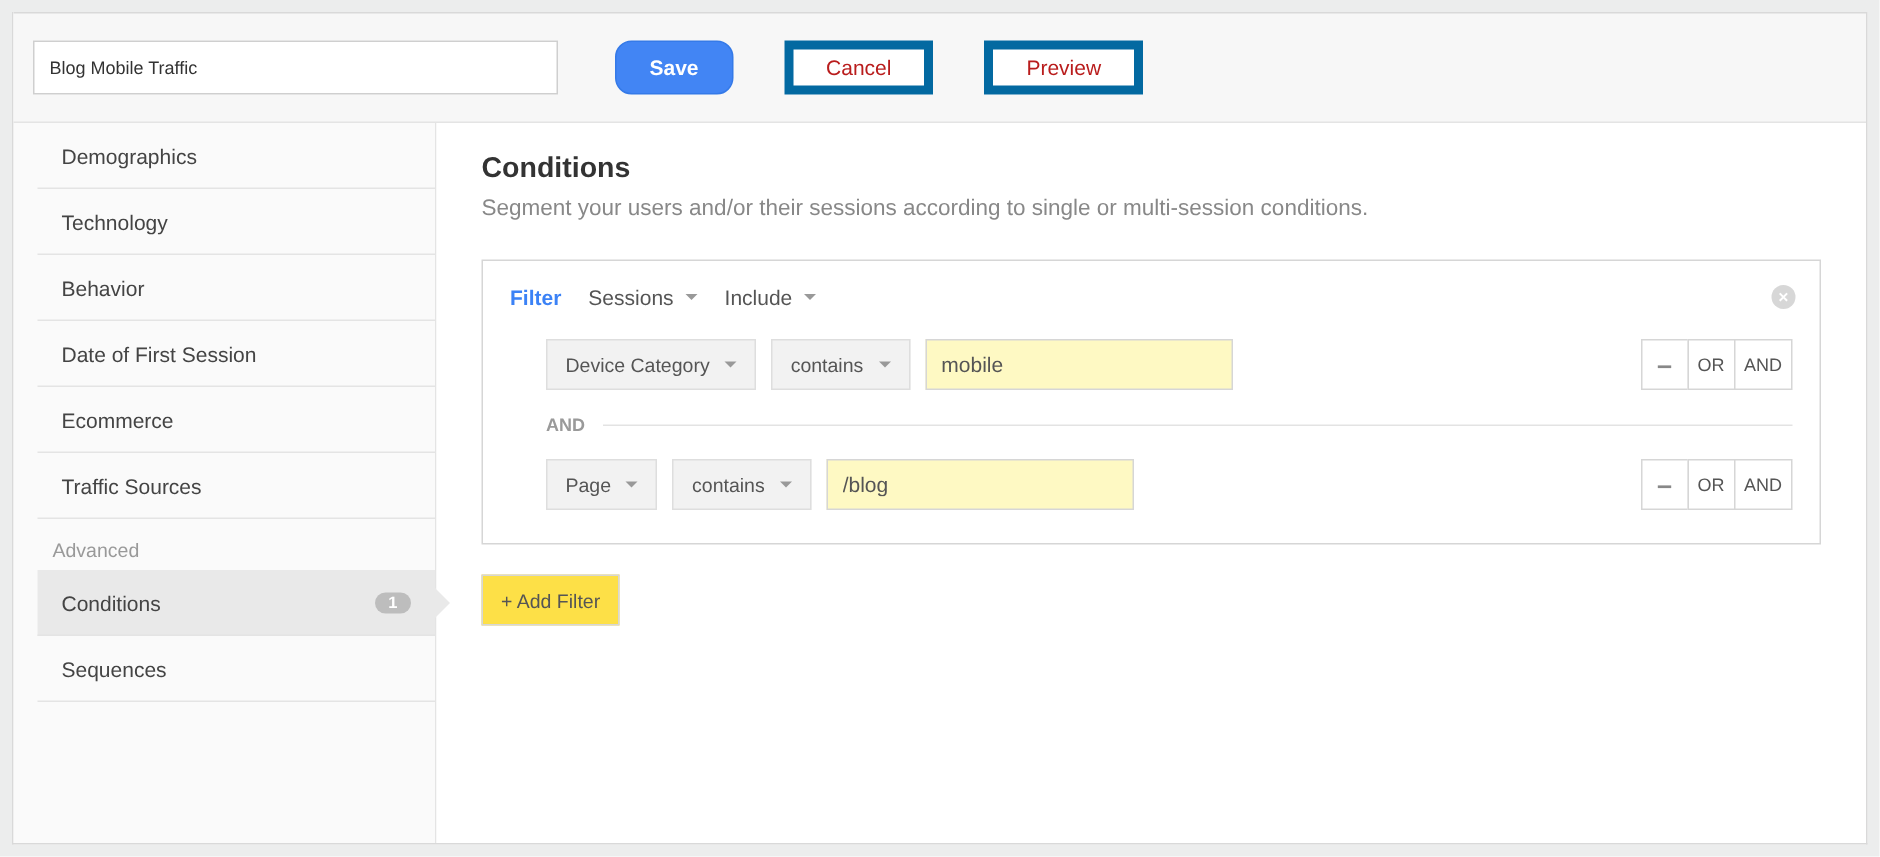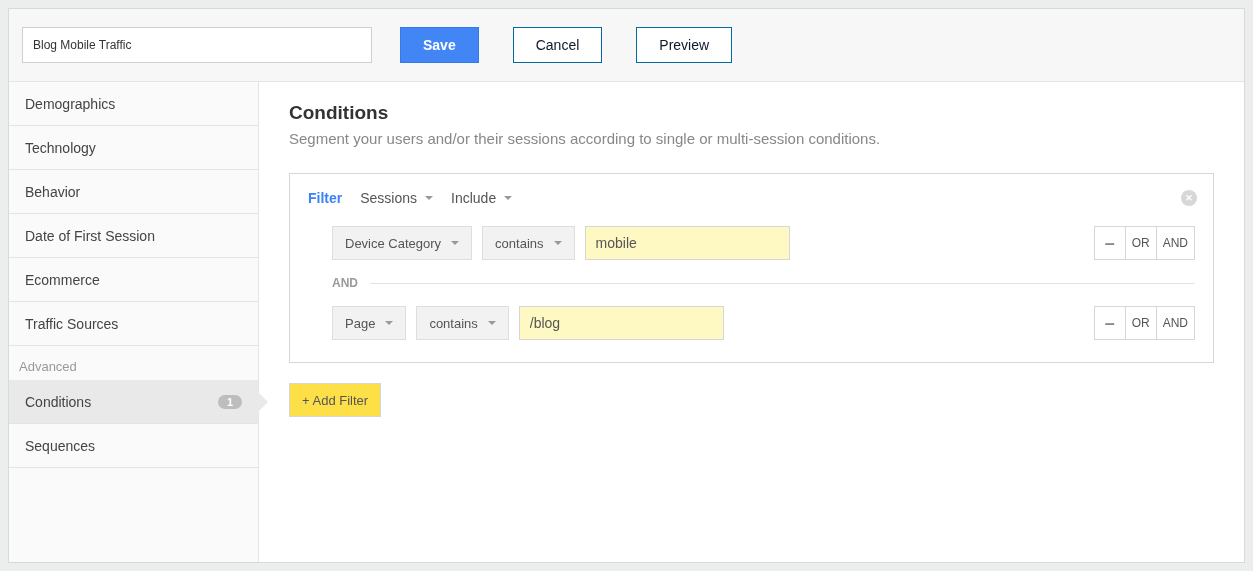--- a/index.html
+++ b/index.html
@@ -34,46 +34,47 @@
     border: 1px solid #cfcfcf;
     padding: 0 10px;
     font-size: 12px;
     color: #333;
     background: #fff;
   }
   .btn {
     height: 36px;
     padding: 0 22px;
     font-size: 14px;
-    border: 1px solid #0369a1;
-    background: #fff;
-    color: #0f172a;
+    border: 6px solid #0369a1;
+    background: #fff;
+    color: #b91c1c;
     cursor: pointer;
   }
   .btn-primary {
     background: #4285f4;
     border: 1px solid #357ae8;
     color: #fff;
     font-weight: bold;
   }
-  .btn-gap1 { margin-left: 6px; }
+  .btn-gap1 { margin-left: 16px; border-radius: 11px; }
   .btn-gap2 { margin-left: 12px; }
   .btn-gap3 { margin-left: 12px; }
 
   .body {
     display: flex;
     flex: 1;
     overflow: hidden;
   }
   .sidebar {
-    width: 250px;
+    width: 282px;
     border-right: 1px solid #e4e4e4;
     background: #fafafa;
     display: flex;
     flex-direction: column;
+    padding-left: 16px;
   }
   .side-item {
     height: 44px;
     display: flex;
     align-items: center;
     padding: 0 16px;
     font-size: 14px;
     color: #444;
     border-bottom: 1px solid #e4e4e4;
     cursor: pointer;

